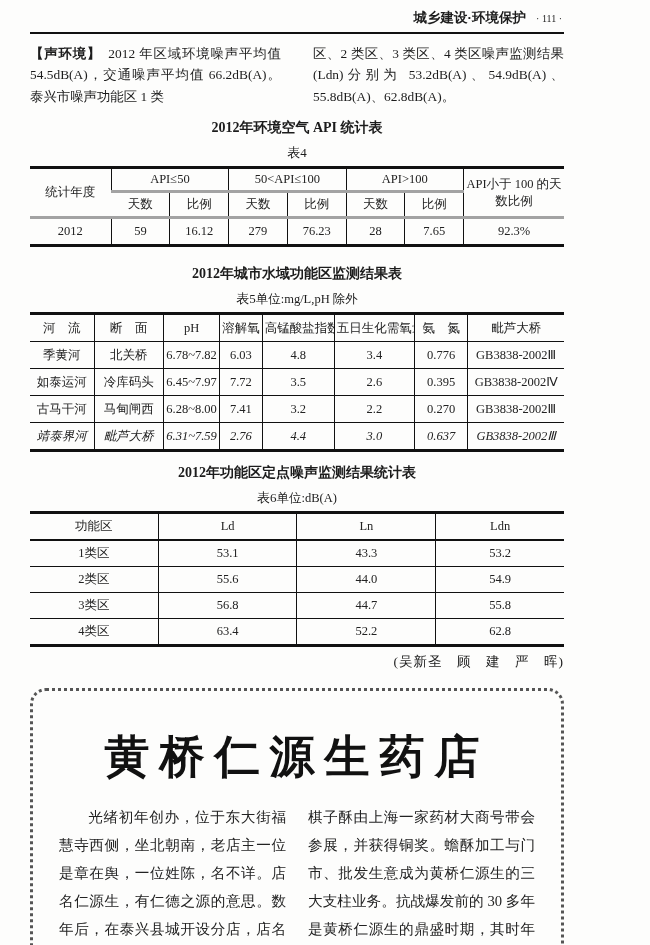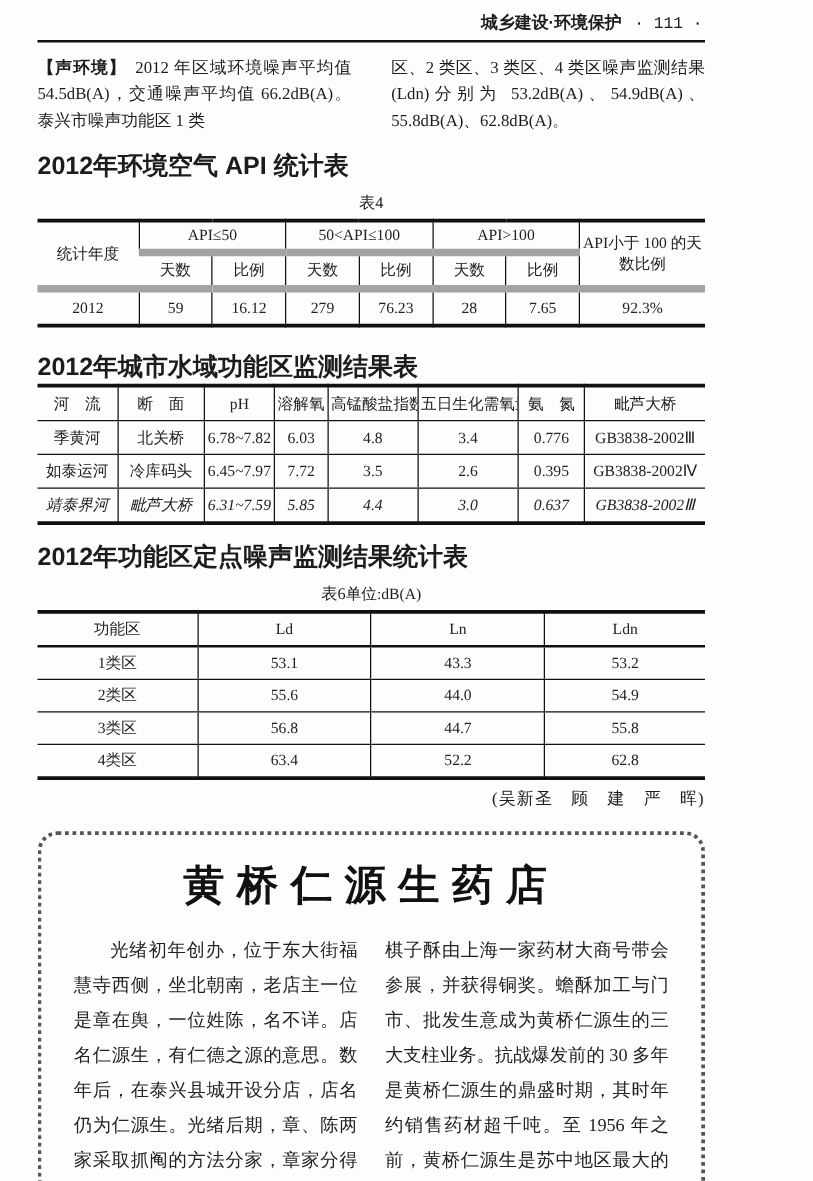--- a/index.html
+++ b/index.html
@@ -10,55 +10,55 @@
     -webkit-font-smoothing:antialiased;
   }
   .page{box-sizing:border-box;width:594px;height:945px;padding:6px 30px 0;}
 
   
   .page-header{
     display:flex;justify-content:flex-end;align-items:baseline;gap:10px;
     font-family:"Liberation Sans", sans-serif;font-weight:700;font-size:13.5px;
     padding:3px 2px 5px;border-bottom:2px solid #111;
   }
-  .ph-page{font-family:Liberation Mono, monospace;font-weight:400;font-size:13px;}
+  .ph-page{font-family:Liberation Serif, serif;font-weight:400;font-size:10px;}
 
   
   .intro{display:flex;gap:32px;margin-top:9px;font-size:13.4px;line-height:1.6;text-align:justify;}
   .intro p{margin:0;flex:1;}
   .tag{font-family:"Liberation Sans", sans-serif;font-weight:700;margin-right:7px;}
 
   
-  .tbl-title{text-align:left;font-family:Liberation Sans, sans-serif;
-    font-weight:700;font-size:20px;margin:12px 0 0;}
+  .tbl-title{text-align:center;font-family:Liberation Serif, serif;
+    font-weight:700;font-size:14px;margin:12px 0 0;}
   .lblrow{display:flex;justify-content:center;align-items:flex-end;
     font-size:13px;margin:7px 0 4px;}
   .unit{font-size:12.5px;}
 
   
   table{width:100%;border-collapse:collapse;table-layout:fixed;text-align:center;
     font-size:12.5px;color:#222;}
   .t4,.t5,.t6{border-top:3px solid #111;border-bottom:3px solid #111;}
   th,td{font-weight:400;padding:3px 2px;border-left:1px solid #111;overflow:hidden;white-space:nowrap;}
   tr>*:first-child{border-left:none;}
-  .t4 thead th{border-bottom:6px solid #a3a3a3;}
+  .t4 thead th{border-bottom:3px solid #a3a3a3;}
   .t4 td{padding:5px 2px;}
   .t5 th,.t5 td{border-bottom:1px solid #111;padding:4.5px 2px;}
   .t5 tbody tr:last-child td{border-bottom:none;font-style:italic;}
   .t6 th{border-bottom:2px solid #111;padding:4px 2px;}
   .t6 td{border-bottom:1px solid #111;padding:4px 2px;}
   .t6 tbody tr:last-child td{border-bottom:none;}
 
   .sig{text-align:right;font-size:13.5px;margin-top:6px;letter-spacing:1px;}
 
   
   .adbox{margin-top:17px;border:3px dotted #555;border-radius:16px;
     padding:16px 26px 10px;height:330px;box-sizing:border-box;background:#fdfdfc;}
   .ad-title{text-align:center;font-family:"DejaVu Serif", serif;
-    font-weight:900;font-size:33px;letter-spacing:10px;margin:2px 0 16px;color:#111;}
+    font-weight:900;font-size:45px;letter-spacing:10px;margin:20px 0 16px;color:#111;}
   .ad-cols{display:flex;gap:22px;text-align:justify;font-size:14.6px;line-height:1.92;color:#222;}
   .ad-cols p{margin:0;flex:1;}
   .indent{text-indent:2em;}
 </style>
 </head>
 <body>
 
 <div class="page">
 
   <div class="page-header">
@@ -111,20 +111,24 @@
         <td>279</td>
         <td>76.23</td>
         <td>28</td>
         <td>7.65</td>
         <td>92.3%</td>
       </tr>
     </tbody>
   </table>
 
   <h3 class="tbl-title" style="margin-top:18px">2012年城市水域功能区监测结果表</h3>
+  <div class="lblrow">
+    <span>表5</span>
+    <span class="unit">单位:mg/L,pH 除外</span>
+  </div>
   <table class="t5">
     <colgroup>
         <col style="width:12%">
         <col style="width:13%">
         <col style="width:10.5%">
         <col style="width:8%">
         <col style="width:13.5%">
         <col style="width:15%">
         <col style="width:10%">
         <col style="width:18%">
@@ -156,24 +160,34 @@
         <td>如泰运河</td>
         <td>冷库码头</td>
         <td>6.45~7.97</td>
         <td>7.72</td>
         <td>3.5</td>
         <td>2.6</td>
         <td>0.395</td>
         <td>GB3838-2002Ⅳ</td>
       </tr>
       <tr>
+        <td>古马干河</td>
+        <td>马甸闸西</td>
+        <td>6.28~8.00</td>
+        <td>7.41</td>
+        <td>3.2</td>
+        <td>2.2</td>
+        <td>0.270</td>
+        <td>GB3838-2002Ⅲ</td>
+      </tr>
+      <tr>
         <td>靖泰界河</td>
         <td>毗芦大桥</td>
         <td>6.31~7.59</td>
-        <td>5.85</td>
+        <td>2.76</td>
         <td>4.4</td>
         <td>3.0</td>
         <td>0.637</td>
         <td>GB3838-2002Ⅲ</td>
       </tr>
     </tbody>
   </table>
 
   <h3 class="tbl-title" style="">2012年功能区定点噪声监测结果统计表</h3>
   <div class="lblrow">

